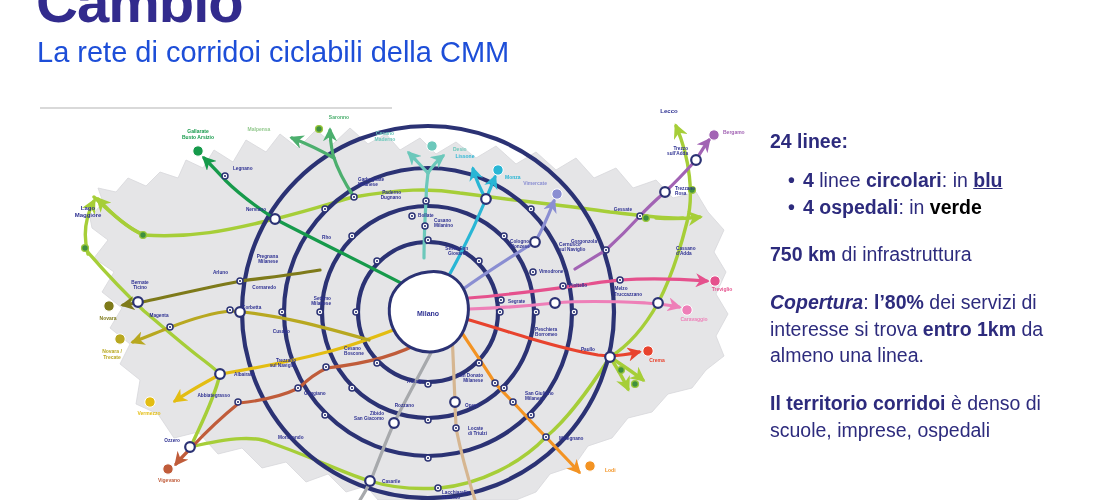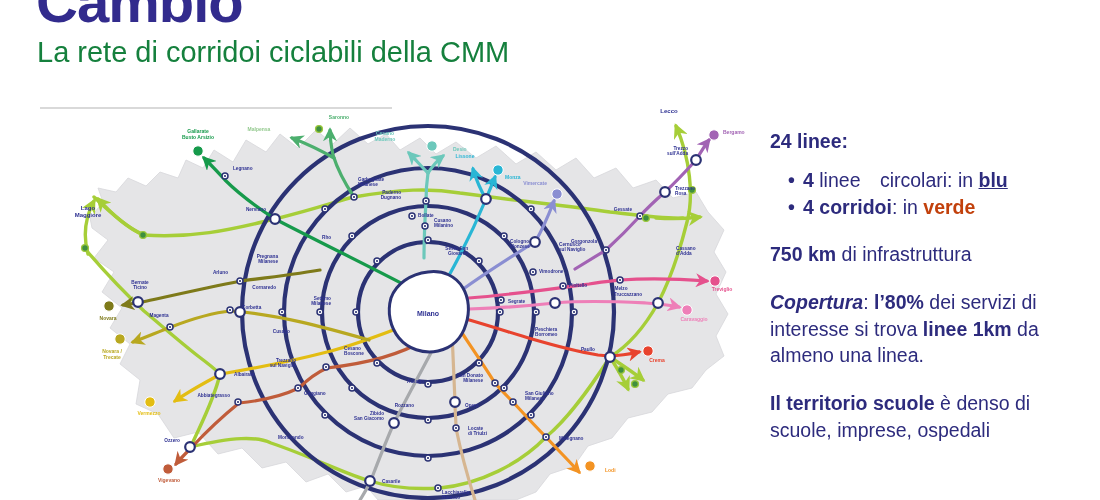--- a/index.html
+++ b/index.html
@@ -1,21 +1,21 @@
 <!DOCTYPE html>
 <html><head>
 <meta charset="utf-8">
 <style>
   html,body{margin:0;padding:0;background:#ffffff;}
   body{width:1100px;height:500px;overflow:hidden;position:relative;
        font-family:"Liberation Sans",sans-serif;color:#2d2b7d;}
   .title{position:absolute;left:36px;top:-32px;font-size:58px;font-weight:800;
          color:#322b8d;letter-spacing:-1px;margin:0;}
   .subtitle{position:absolute;left:37px;top:36px;font-size:29px;font-weight:400;
-            color:#15803d;margin:0;}
+            color:#1d4ed8;margin:0;}
   .hdr-divider{position:absolute;left:40px;top:107px;width:352px;height:2px;
                background:#d9d9d9;}
   .map-wrap{position:absolute;left:28px;top:100px;width:740px;height:400px;overflow:hidden;}
   svg{font-family:"Liberation Sans",sans-serif;}
   .panel{position:absolute;left:770px;top:128px;width:300px;font-size:19.5px;
          line-height:1.38;color:#2d2b7d;}
   .panel p{margin:0 0 0 0;}
   .panel .intro{font-weight:700;margin-bottom:12px;}
   .panel ul{list-style:none;margin:0 0 20px 0;padding:0 0 0 18px;}
   .panel li{position:relative;padding-left:15px;}
@@ -295,19 +295,19 @@
         <text x="437" y="307" fill="#2e3192" text-anchor="start" font-size="4.7" font-weight="600"><tspan x="437" dy="0">Opera</tspan></text>
         <text x="440" y="330" fill="#2e3192" text-anchor="start" font-size="4.7" font-weight="600"><tspan x="440" dy="0">Locate</tspan><tspan x="440" dy="5.3">di Triulzi</tspan></text>
         <text x="396" y="283" fill="#2e3192" text-anchor="end" font-size="4.7" font-weight="600"><tspan x="396" dy="0">Assago</tspan></text>
       </g>
 </svg>
 </div>
 
 <aside class="panel">
   <p class="intro"><span style="font-weight: 700;">24 linee:</span></p>
   <ul>
-    <li><span style="font-weight: 700;">4</span><span> linee </span><span style="font-weight: 400; margin-left: 14px;">circolari</span><span>: in </span><span style="font-weight: 700; text-decoration: underline;">blu</span></li>
-    <li><span style="font-weight: 700;">4</span><span> </span><span style="font-weight: 700;">corridoi</span><span>: in </span><span style="font-weight: 700; color: #c2410c;">verde</span></li>
+    <li><span style="font-weight: 700;">4</span><span> linee </span><span style="font-weight: 700;">circolari</span><span>: in </span><span style="font-weight: 700; text-decoration: underline;">blu</span></li>
+    <li><span style="font-weight: 700;">4</span><span> </span><span style="font-weight: 700;">ospedali</span><span>: in </span><span style="font-weight: 700; color: #000000;">verde</span></li>
   </ul>
   <p class="para"><span style="font-weight: 700;">750 km</span><span> di infrastruttura</span></p>
-  <p class="para"><span style="font-weight: 700; font-style: italic;">Copertura</span><span>: </span><span style="font-weight: 700;">l’80%</span><span> dei servizi di interesse si trova </span><span style="font-weight: 700;">linee 1km</span><span> da almeno una linea.</span></p>
-  <p class="para"><span style="font-weight: 700;">Il territorio scuole</span><span> è denso di scuole, imprese, ospedali</span></p>
+  <p class="para"><span style="font-weight: 700; font-style: italic;">Copertura</span><span>: </span><span style="font-weight: 700;">l’80%</span><span> dei servizi di interesse si trova </span><span style="font-weight: 700;">entro 1km</span><span> da almeno una linea.</span></p>
+  <p class="para"><span style="font-weight: 700;">Il territorio corridoi</span><span> è denso di scuole, imprese, ospedali</span></p>
 </aside>
 
 </body></html>

